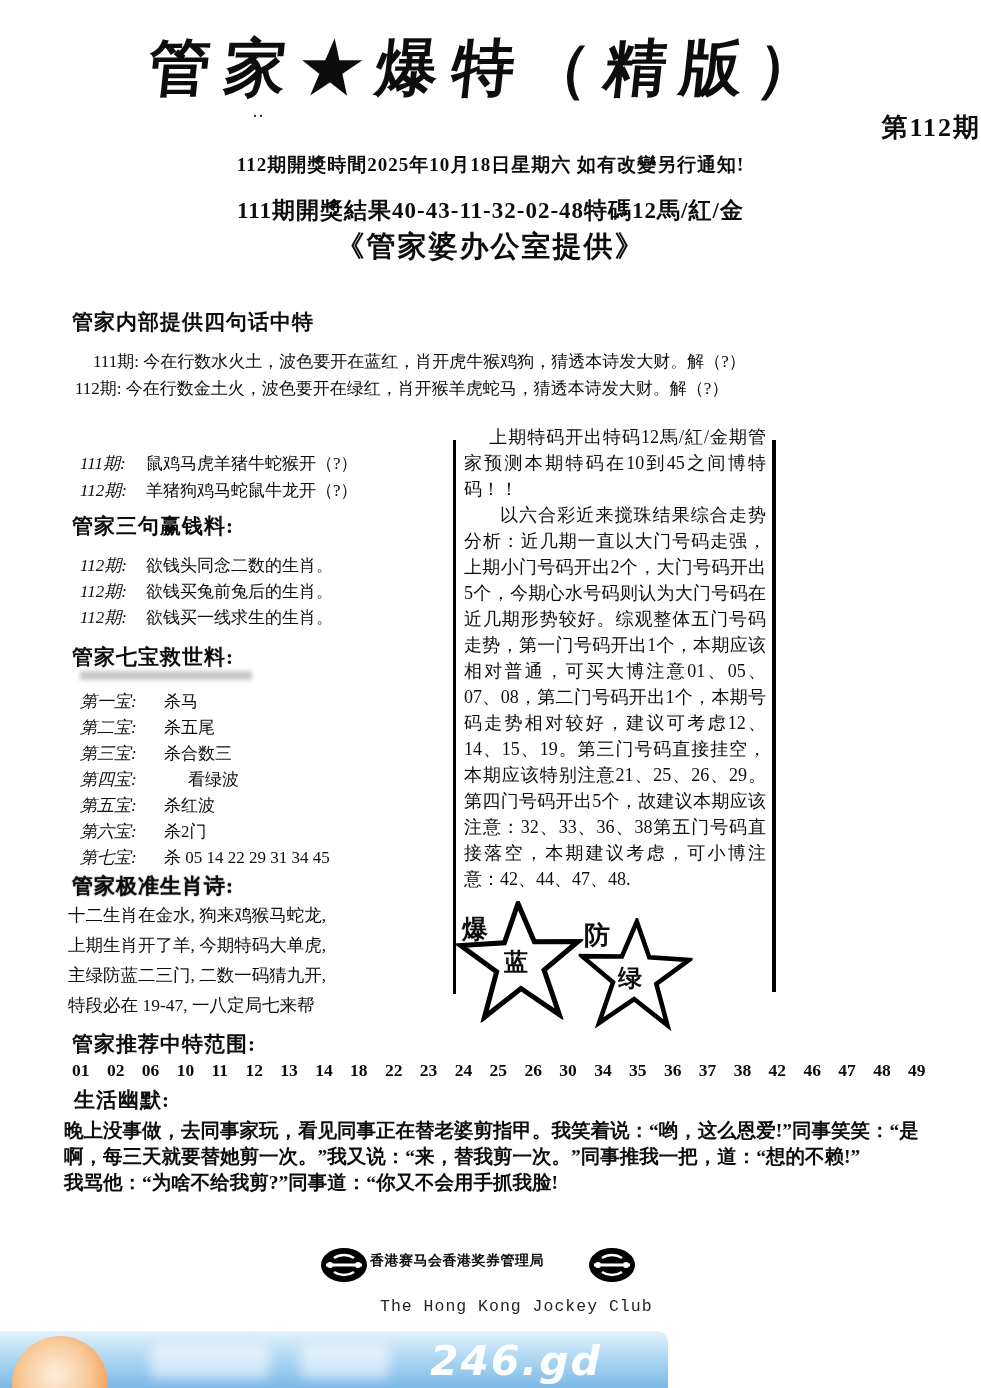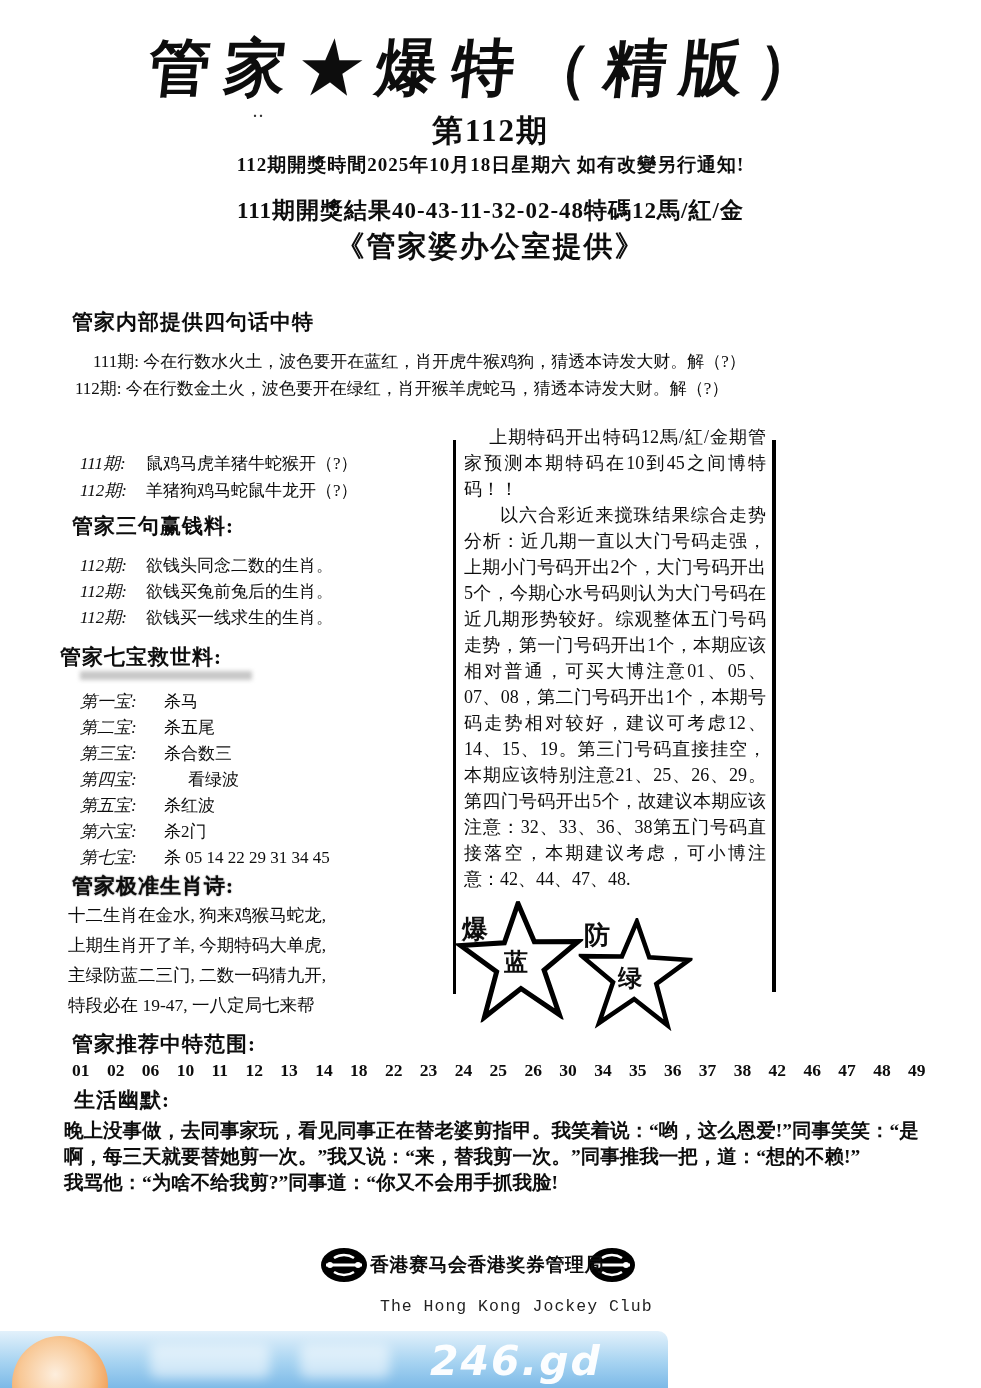--- a/index.html
+++ b/index.html
@@ -3,21 +3,21 @@
 <meta charset="utf-8">
 <style>
   html,body{margin:0;padding:0;background:#e9e9e9;}
   .page{position:relative;width:981px;height:1388px;background:#ffffff;overflow:hidden;
         font-family:"Liberation Serif","DejaVu Serif",serif;color:#0d0d0d;}
   .abs{position:absolute;}
   .ctr{left:0;width:100%;text-align:center;}
   
   .title{top:26px;font-size:62px;font-weight:900;letter-spacing:14px;transform:skewX(-6deg);white-space:nowrap;}
   .title-marks{left:252px;top:100px;font-size:18px;letter-spacing:2px;color:#333;}
-  .issue{top:110px;font-size:31px;font-weight:600;letter-spacing:2px;}
+  .issue{top:110px;font-size:26px;font-weight:600;letter-spacing:2px;text-align:right;}
   .hline1{top:152px;font-size:19px;font-weight:bold;letter-spacing:1px;}
   .hline2{top:195px;font-size:23px;font-weight:bold;letter-spacing:1px;}
   .provider{top:227px;font-size:29px;font-weight:600;letter-spacing:2px;}
   .price{top:277px;font-size:15.5px;font-weight:bold;}
   
   .h2{font-size:21px;font-weight:bold;letter-spacing:1px;white-space:nowrap;}
   .bodyline{font-size:17px;white-space:nowrap;}
   .row{display:flex;font-size:17px;white-space:nowrap;}
   .row .lbl{width:66px;font-style:italic;}
   .row7 .lbl{width:84px;}
@@ -27,21 +27,21 @@
   .vline{background:#000;}
   .analysis{left:464px;top:424px;width:302px;font-size:18px;line-height:26px;text-align:justify;}
   .p1{text-indent:1.4em;}
   .p2{text-indent:2em;}
   .starchar{font-size:26px;font-weight:bold;}
   .inchar{font-size:24px;font-weight:bold;}
   
   .numbers{left:72px;top:1060px;font-size:17.5px;font-weight:bold;word-spacing:13px;white-space:nowrap;}
   .joke{left:64px;top:1118px;width:915px;font-size:19.5px;font-weight:bold;line-height:26px;}
   
-  .cnname{left:370px;top:1252px;font-size:19px;font-weight:bold;letter-spacing:0.5px;z-index:7;}
+  .cnname{left:370px;top:1252px;font-size:14px;font-weight:bold;letter-spacing:0.5px;z-index:7;}
   .enname{left:380px;top:1297px;font-family:"Liberation Mono","DejaVu Sans Mono",monospace;
           font-size:16.5px;letter-spacing:1px;z-index:7;color:#222;}
   
   .banner{left:0;top:1331px;width:668px;height:57px;z-index:4;border-radius:0 10px 0 0;
           background:linear-gradient(180deg,#e3f1fb 0%,#a6d3f1 55%,#7cb9e7 100%);}
   .banner-logo{left:12px;top:1336px;width:96px;height:96px;border-radius:50%;z-index:5;
           background:radial-gradient(circle at 45% 40%,#fdeedd 0%,#f8c896 45%,#f09c52 75%,#eb8f3f 100%);}
   .banner-blob{background:rgba(255,255,255,.55);filter:blur(6px);border-radius:8px;z-index:5;}
   .banner-text{left:430px;top:1337px;font-family:"DejaVu Sans","Liberation Sans",sans-serif;
           font-size:41px;font-weight:bold;font-style:italic;color:rgba(255,255,255,.96);
@@ -83,21 +83,21 @@
   </div>
   <div class="abs row" style="left:80px;top:580px;">
     <span class="lbl">112期:</span>
     <span>欲钱买兔前兔后的生肖。</span>
   </div>
   <div class="abs row" style="left:80px;top:606px;">
     <span class="lbl">112期:</span>
     <span>欲钱买一线求生的生肖。</span>
   </div>
 
-  <div class="abs h2" style="left:60px;top:643px;">管家七宝救世料:</div>
+  <div class="abs h2" style="left:72px;top:643px;">管家七宝救世料:</div>
   <div class="abs smudge"></div>
   <div class="abs row row7" style="left:80px;top:690px;">
     <span class="lbl">第一宝:</span>
     <span>杀马</span>
   </div>
   <div class="abs row row7" style="left:80px;top:716px;">
     <span class="lbl">第二宝:</span>
     <span>杀五尾</span>
   </div>
   <div class="abs row row7" style="left:80px;top:742px;">

